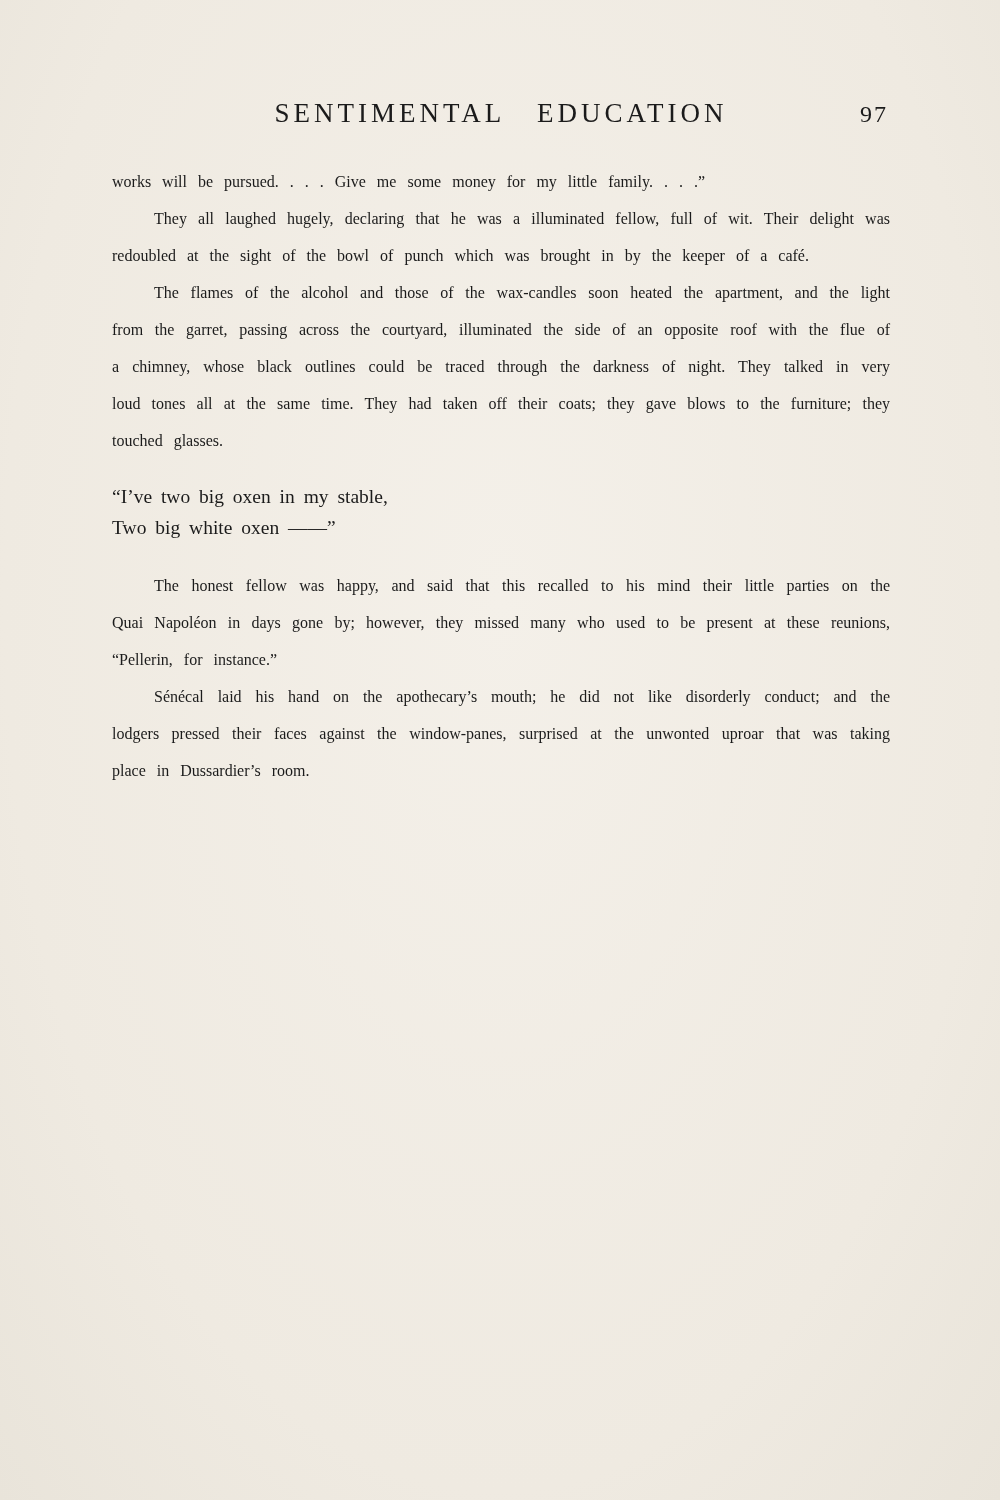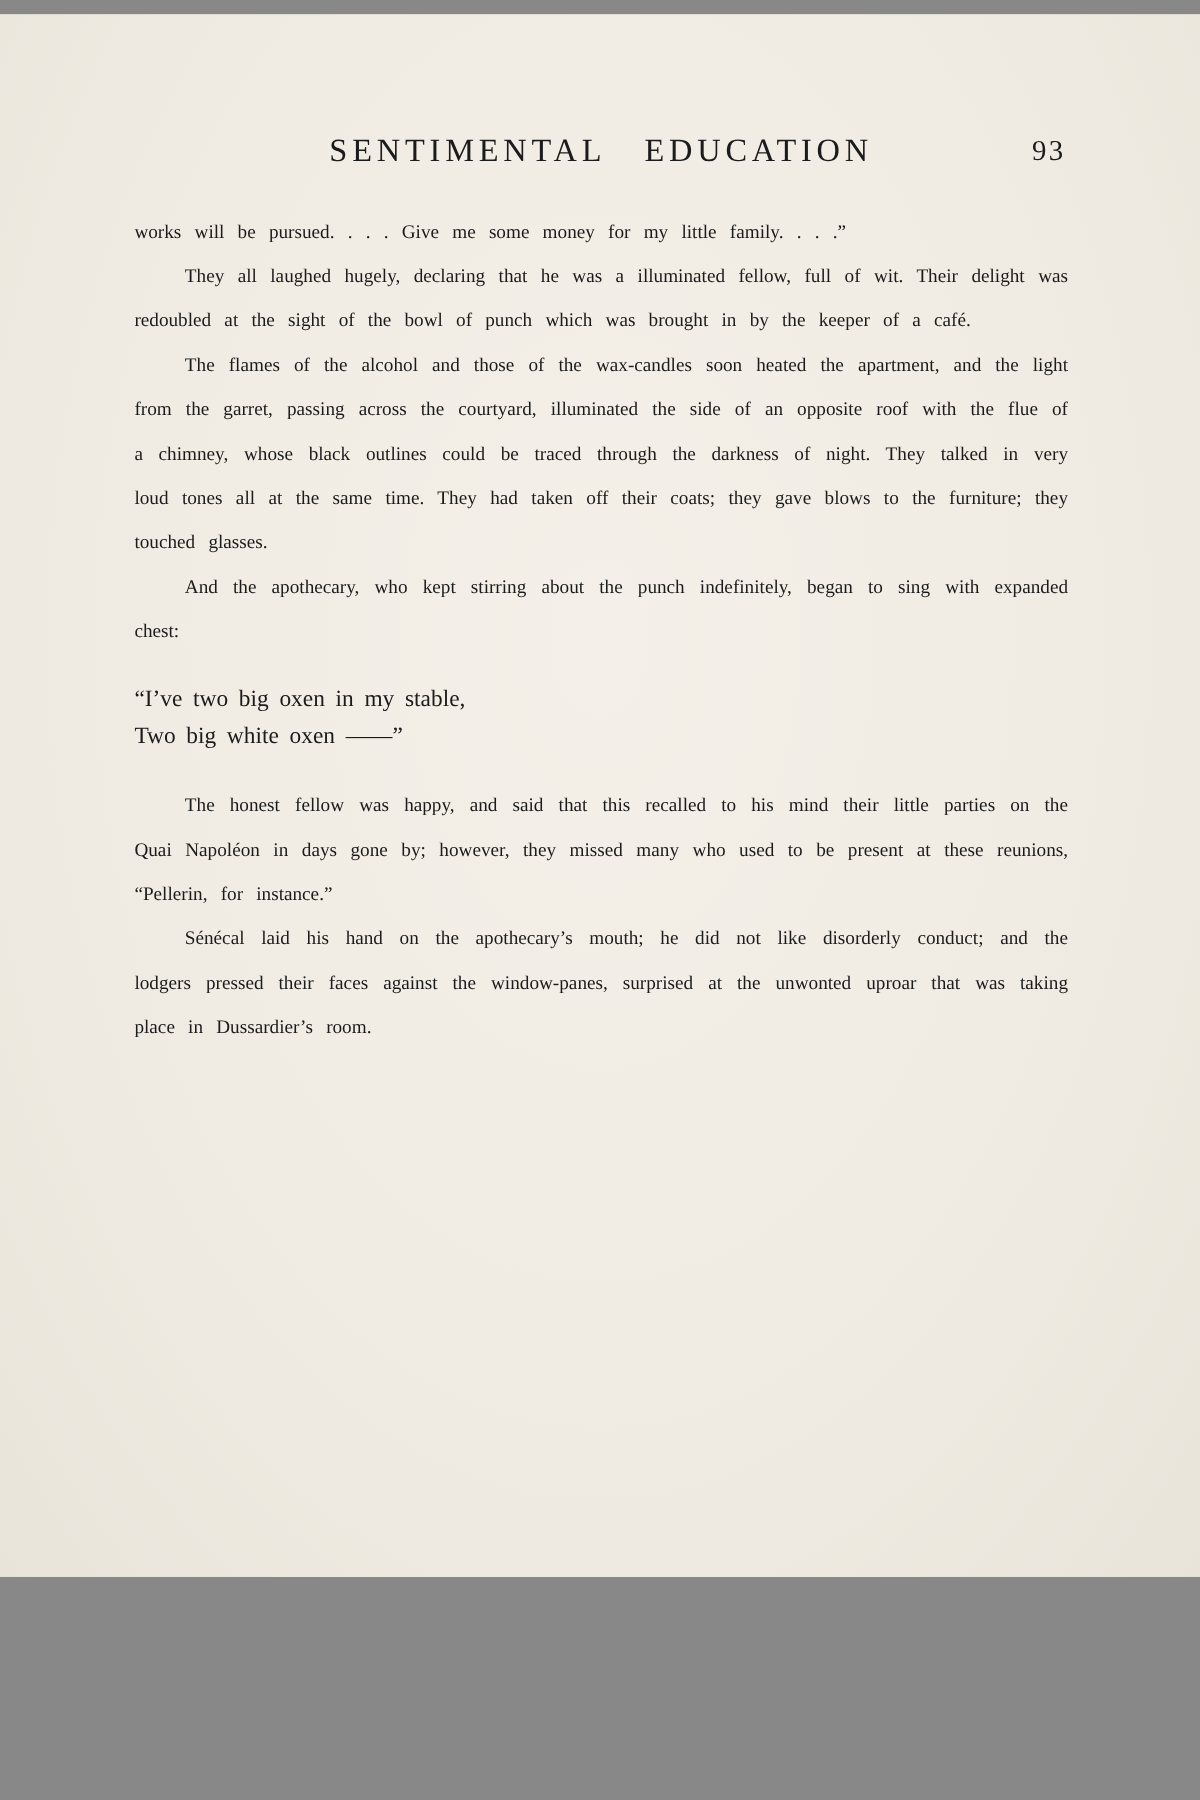--- a/index.html
+++ b/index.html
@@ -3,22 +3,22 @@
 <meta charset="utf-8">
 <style>
   html, body {
     margin: 0;
     padding: 0;
     background: #888;
   }
   .page {
     position: relative;
     width: 1000px;
-    height: 1302px;
-    margin: 12px auto;
+    height: 1500px;
+    margin: 0 auto;
     background: #f1ede5;
     background-image: radial-gradient(ellipse at 50% 40%, #f4f0e9 0%, #efeae1 70%, #e9e4da 100%);
     font-family: "Liberation Serif", "DejaVu Serif", serif;
     color: #1b1b1b;
     overflow: hidden;
   }
   .content {
     position: absolute;
     left: 112px;
     top: 98px;
@@ -59,28 +59,27 @@
   }
 </style>
 </head>
 <body>
 
 <div class="page">
   <div class="content">
 
     <div class="running-head">
       <span>SENTIMENTAL EDUCATION</span>
-      <span class="page-number">93</span>
+      <span class="page-number">97</span>
     </div>
 
     <div class="body-text">
       <p>works will be pursued. . . . Give me some money for my little family. . . .”</p>
       <p class="indent">They all laughed hugely, declaring that he was a illuminated fellow, full of wit. Their delight was redoubled at the sight of the bowl of punch which was brought in by the keeper of a café.</p>
       <p class="indent">The flames of the alcohol and those of the wax-candles soon heated the apartment, and the light from the garret, passing across the courtyard, illuminated the side of an opposite roof with the flue of a chimney, whose black outlines could be traced through the darkness of night. They talked in very loud tones all at the same time. They had taken off their coats; they gave blows to the furniture; they touched glasses.</p>
-      <p class="indent">And the apothecary, who kept stirring about the punch indefinitely, began to sing with expanded chest:</p>
 
       <div class="verse">
         <div>“I’ve two big oxen in my stable,</div>
         <div>Two big white oxen ——”</div>
       </div>
 
       <p class="indent">The honest fellow was happy, and said that this recalled to his mind their little parties on the Quai Napoléon in days gone by; however, they missed many who used to be present at these reunions, “Pellerin, for instance.”</p>
       <p class="indent">Sénécal laid his hand on the apothecary’s mouth; he did not like disorderly conduct; and the lodgers pressed their faces against the window-panes, surprised at the unwonted uproar that was taking place in Dussardier’s room.</p>
     </div>
 

